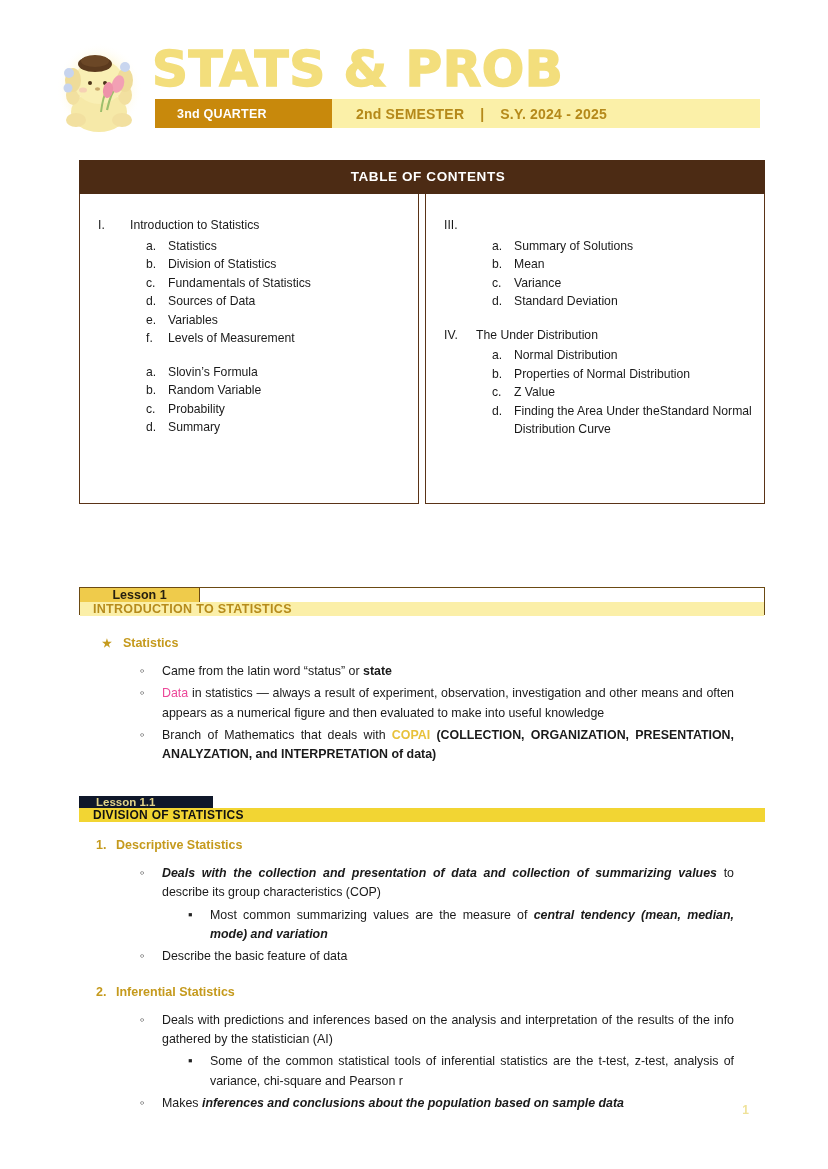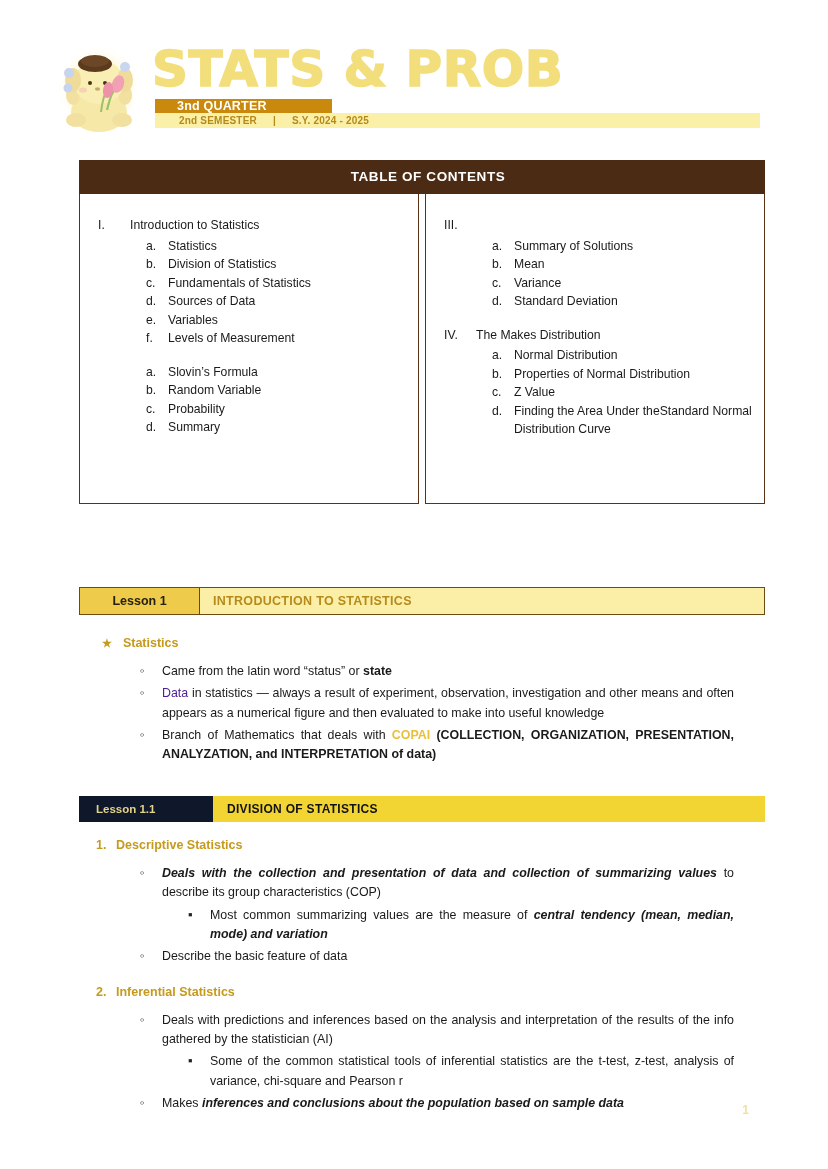--- a/index.html
+++ b/index.html
@@ -39,38 +39,37 @@
     line-height: 1;
     -webkit-text-stroke: 1.5px #F3DE7C;
   }
 
   .banner {
     position: absolute;
     left: 155px; top: 99px;
     width: 605px; height: 29px;
     display: flex;
     align-items: stretch;
-    flex-direction: column;
   }
   .banner-left {
     width: 177px;
     background: #C8890C;
     color: #ffffff;
     font-size: 12.5px;
     font-weight: bold;
     display: flex;
     align-items: center;
     padding-left: 22px;
     letter-spacing: 0.2px;
   }
   .banner-right {
     flex: 1;
     background: #FBF0A8;
     color: #B5891A;
-    font-size: 10px;
+    font-size: 14px;
     font-weight: bold;
     display: flex;
     align-items: center;
     padding-left: 24px;
     letter-spacing: 0.2px;
   }
   .banner-sep { margin: 0 16px; }
 
   
   .toc {
@@ -122,20 +121,21 @@
     flex: 0 0 22px;
   }
   .toc-gap { height: 15px; }
 
   
   .lesson-bar {
     position: absolute;
     display: flex;
     align-items: stretch;
     height: 28px;
+    flex-direction: column;
   }
   .lesson-bar.l1 {
     left: 79px; top: 587px;
     width: 686px;
     border: 1.8px solid #6B4A13;
   }
   .lesson-bar.l1 .chip {
     width: 120px;
     background: #EFCB4B;
     color: #262010;
@@ -243,21 +243,21 @@
     content: "\25AA";
     position: absolute;
     left: -22px;
     top: -1px;
     font-size: 13px;
     color: #222;
   }
 
   .b { font-weight: bold; }
   .bi { font-weight: bold; font-style: italic; }
-  .hl { color: #4c1d95; }
+  .hl { color: #ec4899; }
   .hl2 { color: #E8C13A; font-weight: bold; }
 
   .page-no {
     position: absolute;
     right: 79px;
     top: 1103px;
     font-size: 12px;
     font-weight: bold;
     color: #EFE29A;
   }
@@ -385,21 +385,21 @@
       </div>
       <div class="toc-sub">
         <div class="toc-sub-letter">d.</div>
         <div>Standard Deviation</div>
       </div>
 
       <div class="toc-gap"></div>
 
       <div class="toc-item">
         <div class="toc-num">IV.</div>
-        <div class="toc-text">The Makes Distribution</div>
+        <div class="toc-text">The Under Distribution</div>
       </div>
       <div class="toc-sub">
         <div class="toc-sub-letter">a.</div>
         <div>Normal Distribution</div>
       </div>
       <div class="toc-sub">
         <div class="toc-sub-letter">b.</div>
         <div>Properties of Normal Distribution</div>
       </div>
       <div class="toc-sub">

